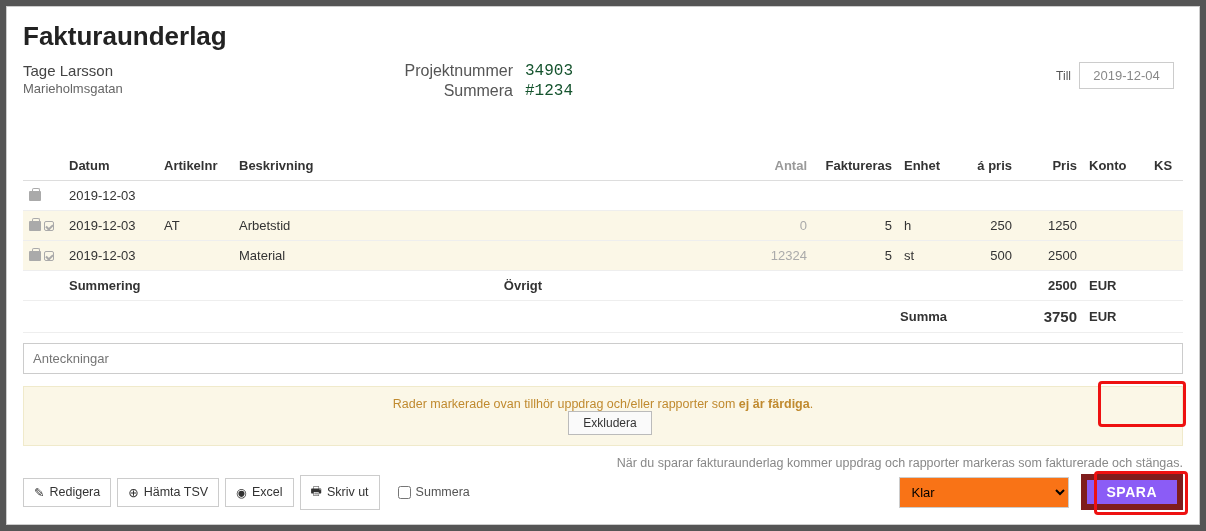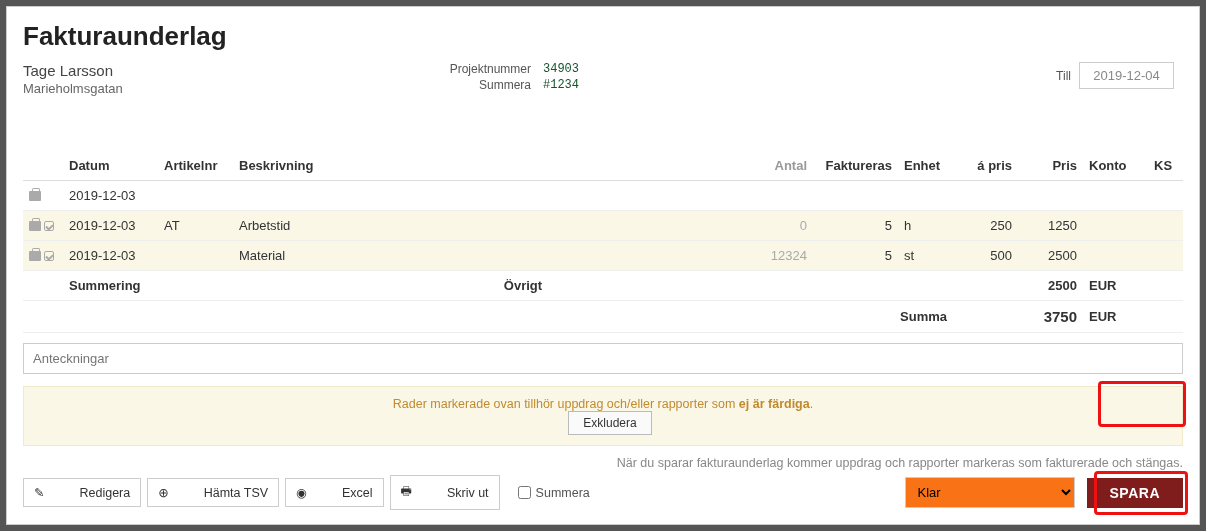--- a/index.html
+++ b/index.html
@@ -23,22 +23,22 @@
     font-size: 26px;
     margin: 0 0 4px 0;
     font-weight: bold;
     color: #222;
   }
   .header-row { position: relative; }
   .customer-name { font-size: 15px; color: #444; margin-top: 10px; }
   .customer-addr { font-size: 13px; color: #666; margin-top: 2px; }
   .proj-block {
     position: absolute;
-    left: 388px; top: 0;
-    font-size: 12px;
+    left: 370px; top: 0;
+    font-size: 16px;
     color: #555;
   }
   .proj-block .row { display: flex; margin-bottom: 2px; }
   .proj-block .lbl { width: 120px; text-align: right; margin-right: 12px; }
   .proj-block .val { color: #14532d; font-family: Liberation Mono, monospace; }
   .date-block {
     position: absolute;
     right: 9px; top: 0;
     display: flex; align-items: center;
     font-size: 12px; color: #555;
@@ -118,32 +118,32 @@
   .info-line {
     margin-top:10px; text-align:right; color:#888; font-size:12.5px;
   }
   .footer {
     position:absolute; left:16px; right:16px; bottom:14px;
     display:flex; align-items:center;
   }
   .tool-btn {
     border:1px solid #ccc; background:#fff; color:#333;
     padding:6px 10px; font-size:12.5px; margin-right:6px;
-    cursor:pointer; display:flex; align-items:center;gap:30px;
+    cursor:pointer; display:flex; align-items:center;
   }
   .tool-btn .i { margin-right:5px; display:inline-block; }
   .chk-wrap { display:flex; align-items:center; margin-left:8px; font-size:12.5px; color:#555;}
   .chk-wrap input { margin-right:5px; }
   .spacer { flex:1; }
   select.status {
     border:1px solid #ccc; padding:6px 8px; font-size:13px; width:170px;
     margin-right:12px; background:#f97316;
   }
   .save-btn {
-    background:#7f1d1d; color:#fff; border:3px solid #7f1d1d;
+    background:#8b5cf6; color:#fff; border:6px solid #7f1d1d;
     font-weight:bold; padding:4px 20px; font-size:14px; cursor:pointer;
     letter-spacing:0.5px;
   }
   .red-box2 {
     position:absolute; border:3px solid #e11; border-radius:4px;
     right:-5px; bottom:-5px; width:94px; height:44px; pointer-events:none;
   }
   .i-pencil::before{content:"✎";}
   .i-download::before{content:"⊕";}
   .i-excel::before{content:"◉";}

